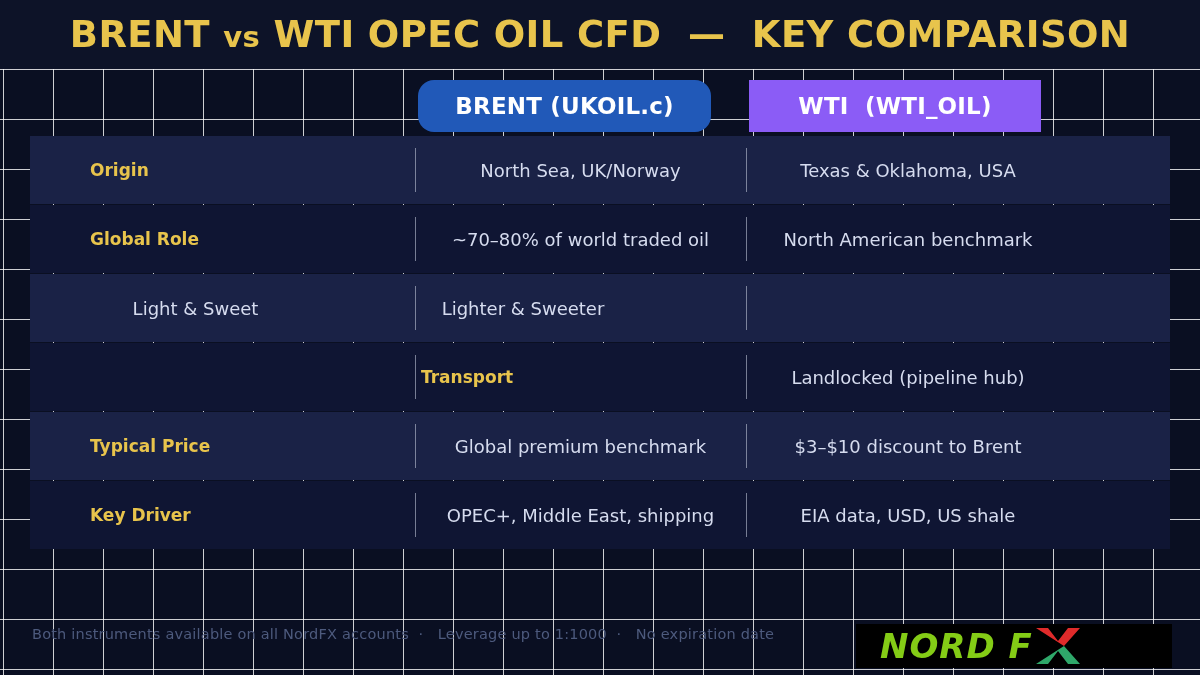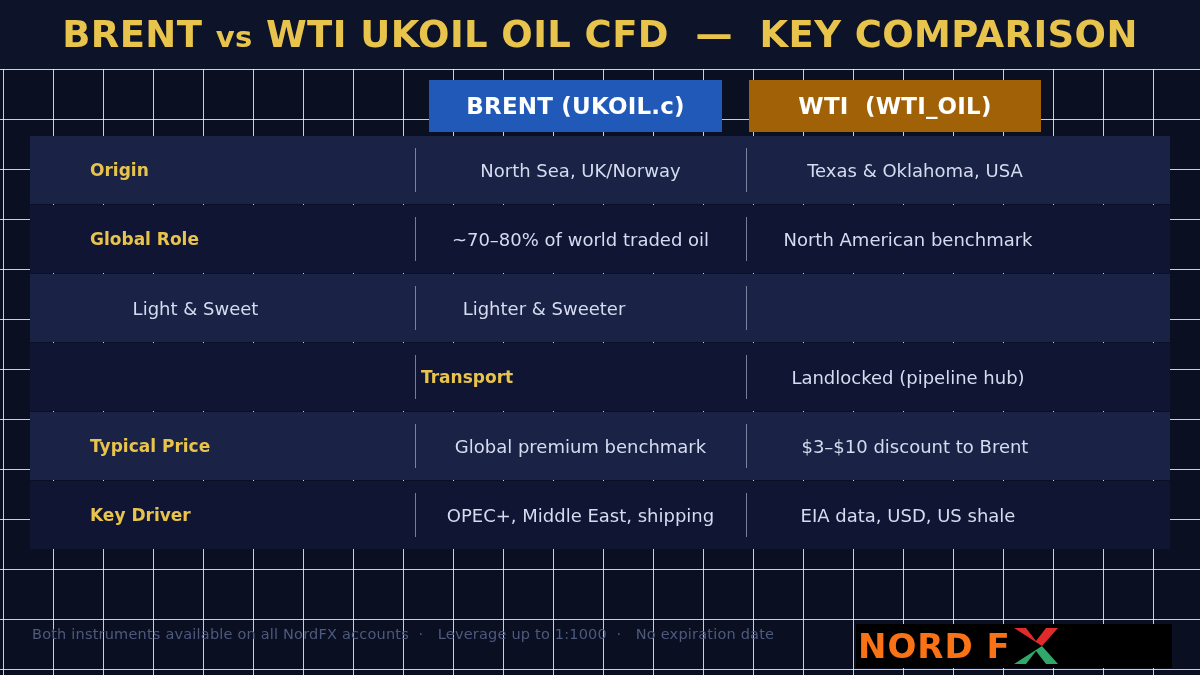--- a/index.html
+++ b/index.html
@@ -66,45 +66,46 @@
     display: flex;
     align-items: center;
     justify-content: center;
     color: #ffffff;
     font-size: 23px;
     font-weight: bold;
     white-space: pre;
     letter-spacing: 0.2px;
   }
   .badge-brent {
-    left: 429px;
+    left: 418px;
     width: 293px;
     background: #2159b8;
+    border-radius: 16px;
   }
   .badge-wti {
     left: 749px;
     width: 292px;
-    background: #a16207;
+    background: #8b5cf6;
   }
 
   
   .table {
     position: absolute;
     left: 30px; top: 136px;
     width: 1140px;
     z-index: 3;
   }
   .row {
     position: relative;
     height: 68px;
     display: flex;
     align-items: center;
     margin-bottom: 1px;
   }
-  .row.odd  { background: #1a2246; gap: 21px; }
+  .row.odd  { background: #1a2246; }
   .row.even { background: #0f1533; justify-content: flex-end; }
 
   .cell-label {
     width: 385px;
     padding-left: 60px;
     box-sizing: border-box;
     color: #e8c44c;
     font-size: 17px;
     font-weight: bold;
     text-align: left;
@@ -149,44 +150,45 @@
     left: 856px;
     top: 624px;
     width: 316px;
     height: 44px;
     background: #000000;
     display: flex;
     align-items: center;
     z-index: 4;
   }
   .logo-word {
-    color: #f97316;
+    color: #84cc16;
     font-size: 34px;
     font-weight: bold;
+    font-style: italic;
     letter-spacing: 1px;
-    padding-left: 2px;
+    padding-left: 24px;
     line-height: 1;
     white-space: pre;
   }
   .logo-x {
     position: relative;
     width: 46px;
     height: 40px;
     margin-left: 2px;
   }
 </style>
 </head>
 <body>
 
 <div id="stage">
 
   <div class="grid-bg"></div>
 
   <div class="title-band">
-    <div class="title-text"><span>BRENT </span><span class="small">vs</span><span> WTI UKOIL OIL CFD  —  KEY COMPARISON</span></div>
+    <div class="title-text"><span>BRENT </span><span class="small">vs</span><span> WTI OPEC OIL CFD  —  KEY COMPARISON</span></div>
   </div>
 
   <div class="badges">
     <div class="badge badge-brent">BRENT (UKOIL.c)</div>
     <div class="badge badge-wti">WTI  (WTI_OIL)</div>
   </div>
 
   <div class="table">
 
     <div class="row odd">

